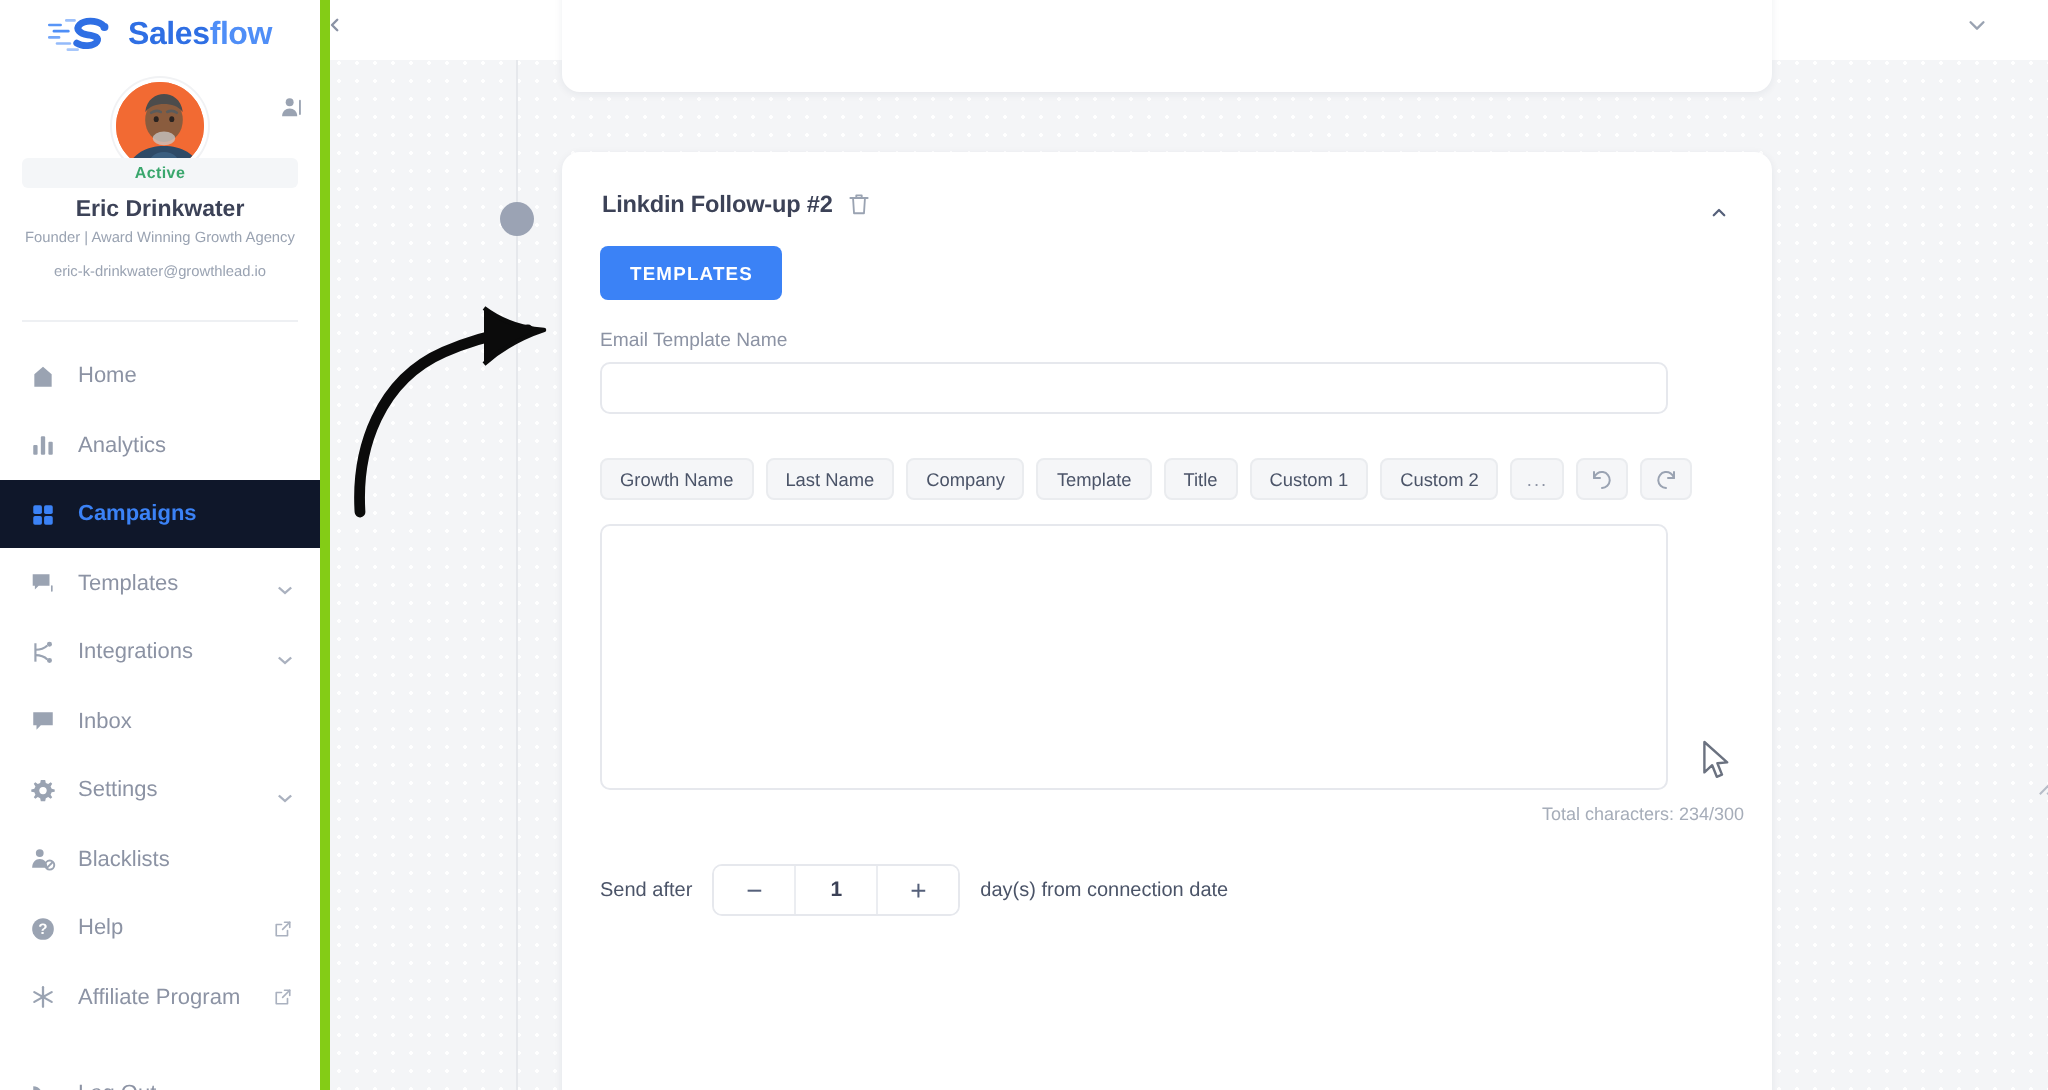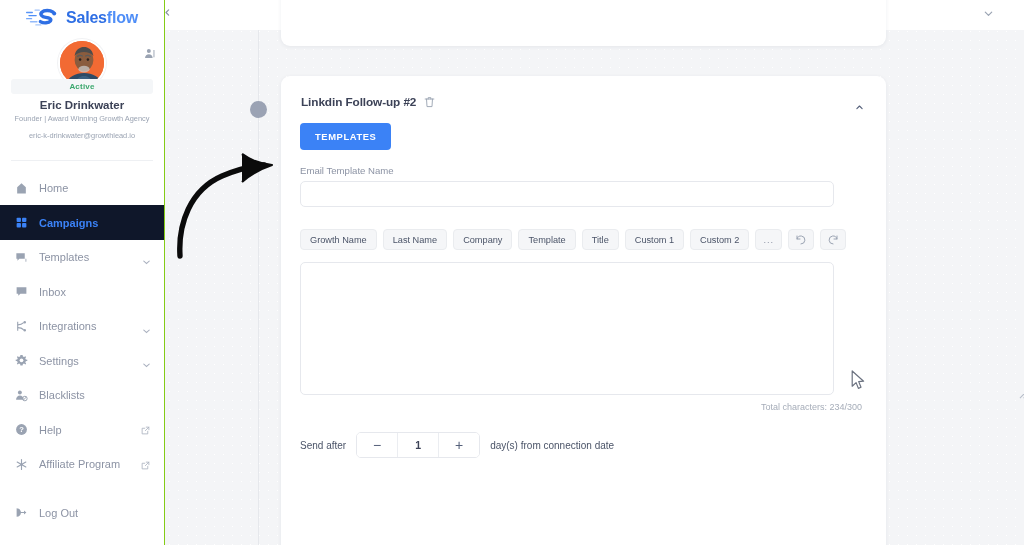--- a/index.html
+++ b/index.html
@@ -6,21 +6,21 @@
   html, body {
     width: 1024px; height: 545px; overflow: hidden;
     font-family: "Liberation Sans", sans-serif;
     background: #ffffff;
   }
   #app { position: relative; width: 1024px; height: 545px; }
 
   
   #sidebar {
     position: absolute; left: 0; top: 0; width: 165px; height: 545px;
-    background: #ffffff; border-right: 1px solid #84cc16;
+    background: #ffffff; border-right: 5px solid #84cc16;
     z-index: 5;
   }
   .logo-wrap {
     height: 33px; display: flex; align-items: center; justify-content: center;
     gap: 6px; padding-top: 2px;
   }
   .logo-mark { width: 34px; height: 22px; flex: 0 0 auto; }
   .logo-text {
     font-size: 16px; font-weight: 700; color: #2f6fe4; letter-spacing: -0.2px;
   }
@@ -167,21 +167,21 @@
     display: block; margin: 12px 0 0 19px; width: 534px; height: 133px;
     border: 1px solid #e6e8ed; border-radius: 5px; background: #fff;
     resize: none; font-size: 10px; color: #3c4257; padding: 8px 9px;
     font-family: "Liberation Sans", sans-serif;
   }
   .resize-grip {
     position: absolute; left: 738px; top: 309px; width: 11px; height: 11px;
     color: #b6bcc8; pointer-events: none;
   }
   .char-count {
-    text-align: right; margin: 7px 24px 0 0; font-size: 9px; color: #a6adb9;
+    text-align: right; margin: 7px 14px 0 0; font-size: 9px; color: #a6adb9;
   }
 
   .send-after {
     display: flex; align-items: center; margin: 20px 0 0 19px; gap: 10px;
   }
   .send-after-label { font-size: 10px; color: #4b5468; }
   .stepper {
     display: flex; align-items: center; height: 26px;
     border: 1px solid #e6e8ed; border-radius: 5px; overflow: hidden;
     background: #fff;
@@ -356,20 +356,30 @@
 
       <div class="nav-item">
         <span class="ni-icon">
           <svg viewBox="0 0 24 24" width="13" height="13" fill="currentColor">
             <path d="M12 2.5 L20 9.5 L20 21 L4 21 L4 9.5 Z"></path>
           </svg>
         </span>
         <span class="ni-label">Home</span>
       </div>
 
+      <div class="nav-item">
+        <span class="ni-icon">
+          <svg viewBox="0 0 24 24" width="13" height="13" fill="currentColor">
+            <rect x="3" y="12" width="4" height="9" rx="1"></rect>
+            <rect x="10" y="4" width="4" height="17" rx="1"></rect>
+            <rect x="17" y="9" width="4" height="12" rx="1"></rect>
+          </svg>
+        </span>
+        <span class="ni-label">Analytics</span>
+      </div>
 
       <div class="nav-item active">
         <span class="ni-icon">
           <svg viewBox="0 0 24 24" width="13" height="13" fill="currentColor">
             <rect x="3" y="3" width="8" height="8" rx="1.6"></rect>
             <rect x="13" y="3" width="8" height="8" rx="1.6"></rect>
             <rect x="3" y="13" width="8" height="8" rx="1.6"></rect>
             <rect x="13" y="13" width="8" height="8" rx="1.6"></rect>
           </svg>
         </span>
@@ -382,29 +392,20 @@
             <path d="M2.5 4 L18 4 L18 14.5 L8 14.5 L4.5 18 L4.5 14.5 L2.5 14.5 Z"></path>
             <rect x="19.4" y="14" width="1.5" height="6" rx=".7"></rect>
           </svg>
         </span>
         <span class="ni-label">Templates</span>
         <span class="caret">
           <svg viewBox="0 0 12 8" width="7" height="5" fill="currentColor">
             <path d="M0 1.6 L6 7 L12 1.6 L10.6 0.4 L6 4.4 L1.4 0.4 Z"></path>
           </svg>
         </span>
-      </div>
-
-      <div class="nav-item">
-        <span class="ni-icon">
-          <svg viewBox="0 0 24 24" width="13" height="13" fill="currentColor">
-            <path d="M3 4 L21 4 L21 16 L10 16 L6 20 L6 16 L3 16 Z" rx="2"></path>
-          </svg>
-        </span>
-        <span class="ni-label">Inbox</span>
       </div>
 
       <div class="nav-item">
         <span class="ni-icon">
           <svg viewBox="0 0 24 24" width="13" height="13" fill="none" stroke="currentColor" stroke-width="2">
             <path d="M5 3 L5 20"></path>
             <path d="M5 9 C11 9 14 7 16 5"></path>
             <path d="M5 14 C11 14 14 16 16 18"></path>
             <circle cx="18" cy="4" r="2.3" fill="currentColor" stroke="none"></circle>
             <circle cx="18" cy="19" r="2.3" fill="currentColor" stroke="none"></circle>
@@ -414,20 +415,29 @@
         <span class="caret">
           <svg viewBox="0 0 12 8" width="7" height="5" fill="currentColor">
             <path d="M0 1.6 L6 7 L12 1.6 L10.6 0.4 L6 4.4 L1.4 0.4 Z"></path>
           </svg>
         </span>
       </div>
 
       <div class="nav-item">
         <span class="ni-icon">
           <svg viewBox="0 0 24 24" width="13" height="13" fill="currentColor">
+            <path d="M3 4 L21 4 L21 16 L10 16 L6 20 L6 16 L3 16 Z" rx="2"></path>
+          </svg>
+        </span>
+        <span class="ni-label">Inbox</span>
+      </div>
+
+      <div class="nav-item">
+        <span class="ni-icon">
+          <svg viewBox="0 0 24 24" width="13" height="13" fill="currentColor">
             <path d="M12 1.8 L14 1.8 L14.6 4.6 L16.8 5.6 L19.1 4 L20.5 5.4 L19 7.8
                      L20 10 L22.8 10.6 L22.8 12.6 L20 13.2 L19 15.4 L20.5 17.8 L19.1 19.2
                      L16.8 17.6 L14.6 18.6 L14 21.4 L12 21.4 L10 21.4 L9.4 18.6 L7.2 17.6
                      L4.9 19.2 L3.5 17.8 L5 15.4 L4 13.2 L1.2 12.6 L1.2 10.6 L4 10 L5 7.8
                      L3.5 5.4 L4.9 4 L7.2 5.6 L9.4 4.6 L10 1.8 Z"></path>
             <circle cx="12" cy="11.6" r="3.4" fill="#ffffff"></circle>
           </svg>
         </span>
         <span class="ni-label">Settings</span>
         <span class="caret">

